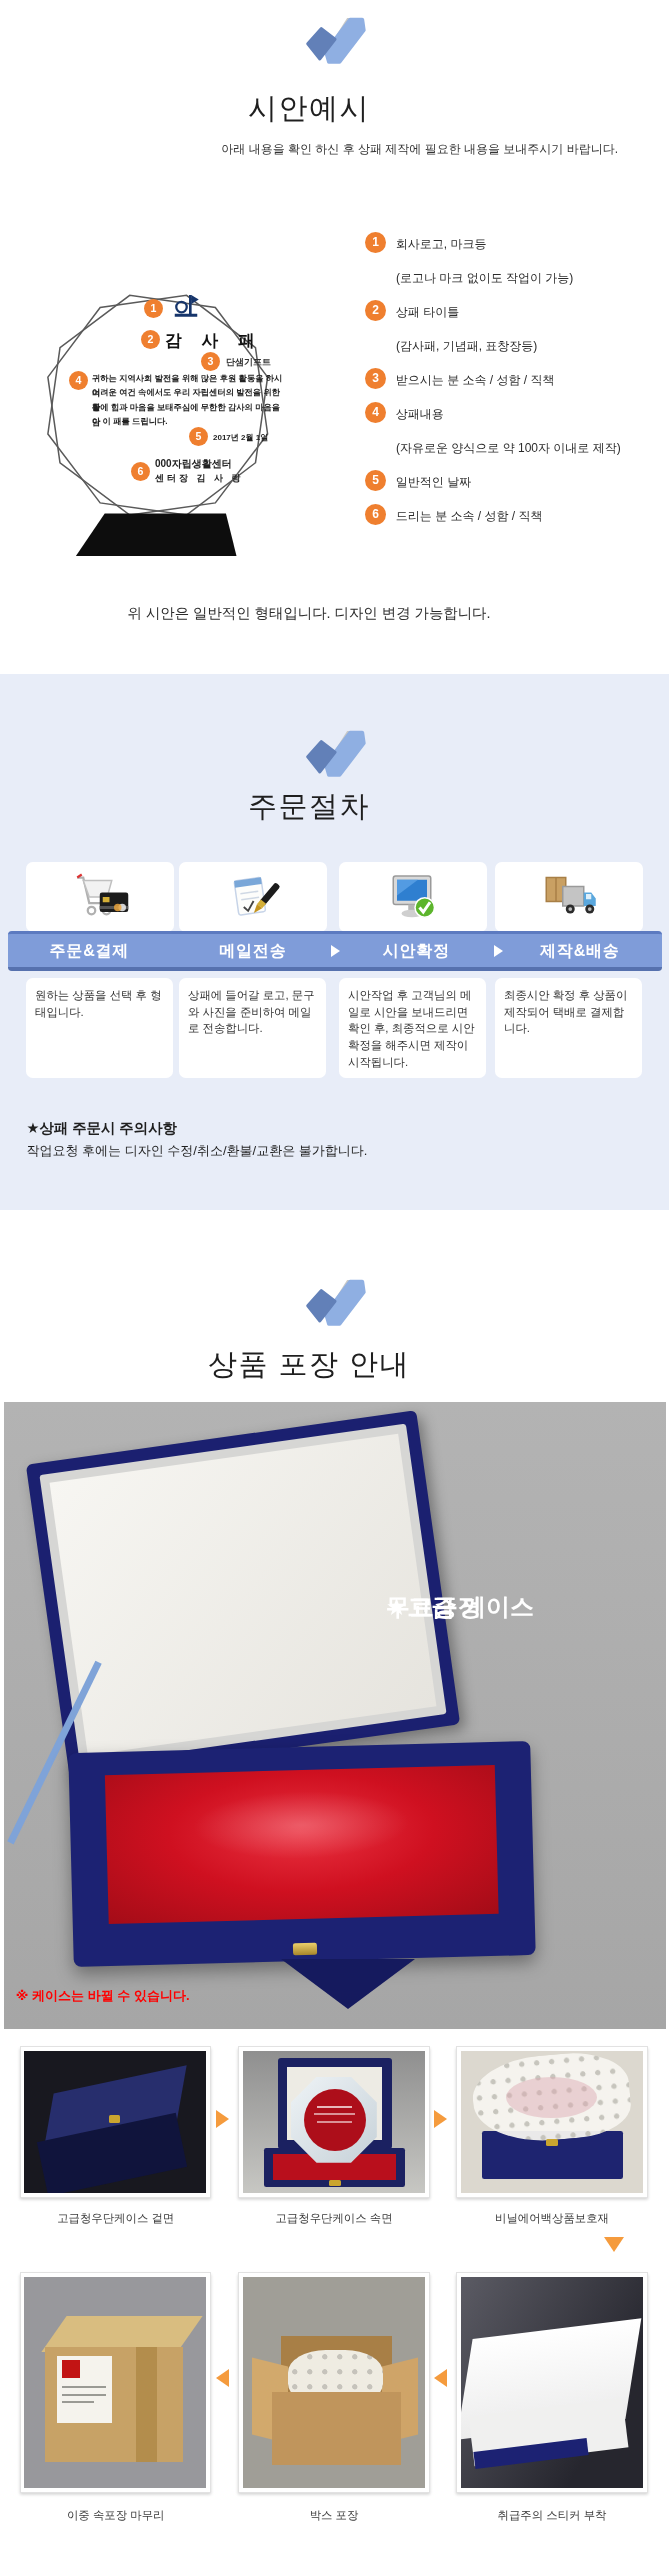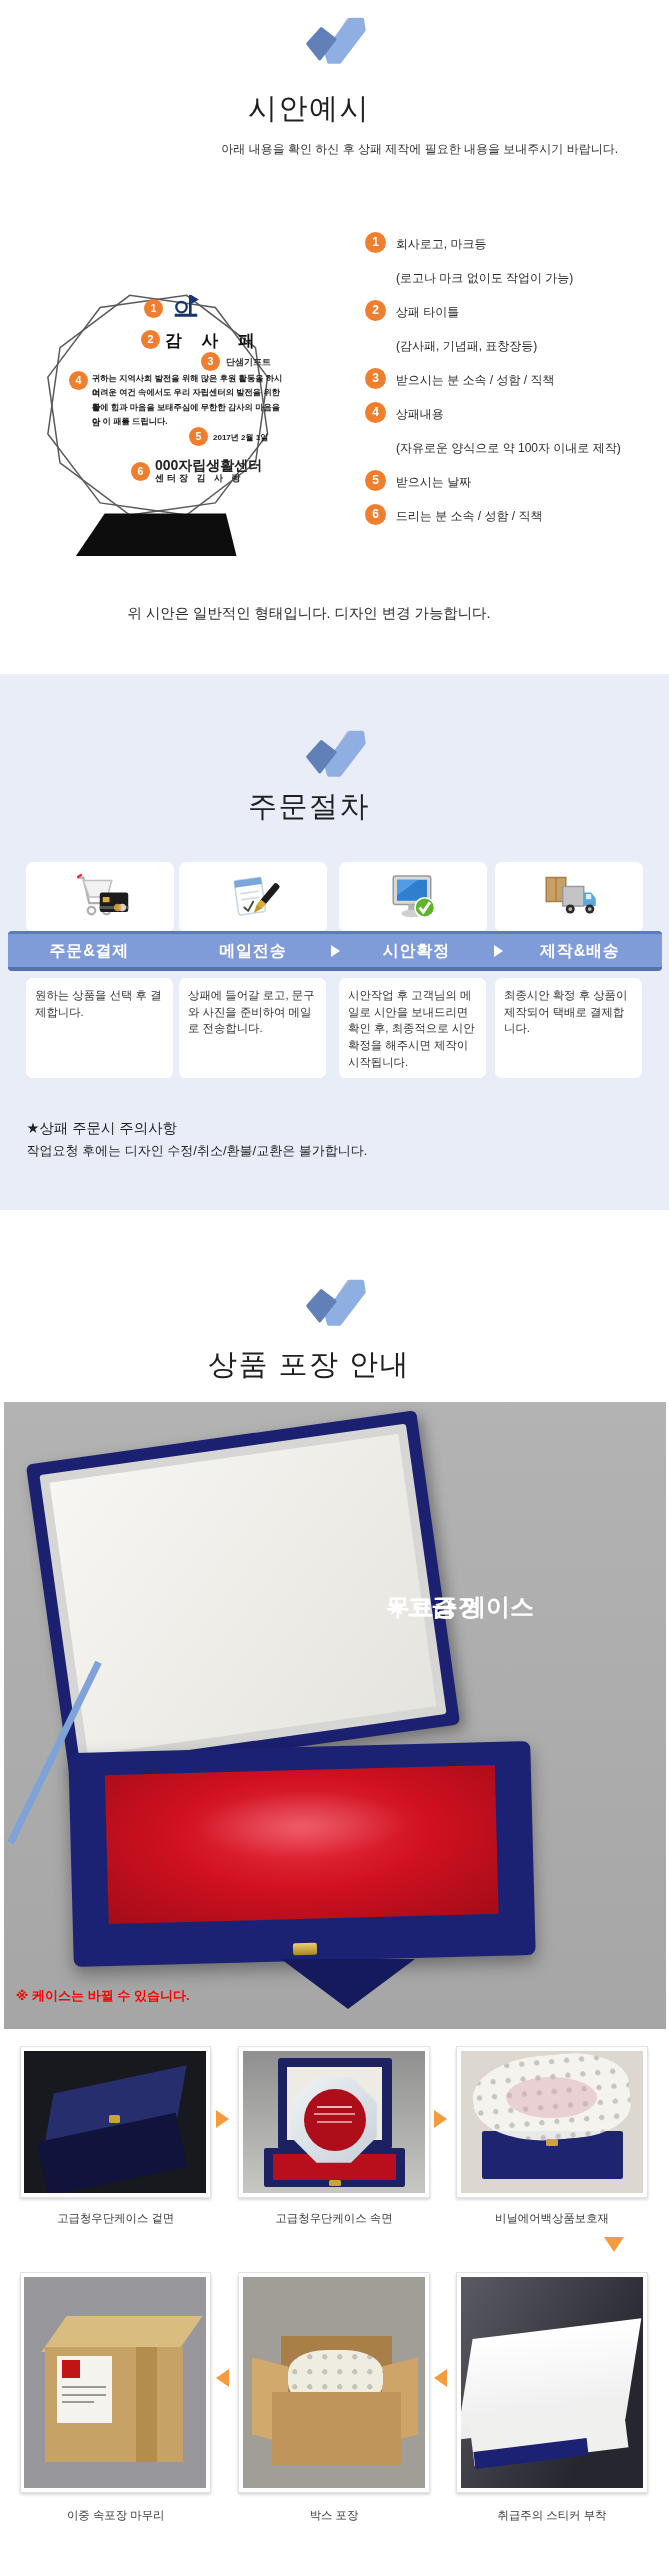--- a/index.html
+++ b/index.html
@@ -14,21 +14,21 @@
   .logo{width:64px;height:50px;}
   
   .plaque{left:44px;top:265px;width:229px;height:297px;}
   .plaque svg{position:absolute;left:0;top:0;}
   .p-badge{position:absolute;width:19px;height:19px;border-radius:50%;background:#ef7f2f;color:#fff;
            font-size:10.6px;font-weight:bold;line-height:19px;text-align:center;}
   .p-title{position:absolute;font-size:16.7px;letter-spacing:7.6px;color:#111;}
   .p-brand{position:absolute;font-size:9px;font-weight:bold;color:#333;}
   .p-body{position:absolute;font-size:8.3px;font-weight:bold;color:#222;line-height:14.8px;width:194px;}
   .p-date{position:absolute;font-size:8px;font-weight:bold;color:#222;}
-  .p-org{position:absolute;font-size:14px;font-weight:bold;color:#222;}
+  .p-org{position:absolute;font-size:10px;font-weight:bold;color:#222;}
   .p-signer{position:absolute;font-size:9px;font-weight:bold;color:#222;letter-spacing:3px;}
   
   .co-list{left:365px;top:227px;width:288px;}
   .co-row{display:flex;align-items:flex-start;min-height:34px;}
   .co-num{flex:0 0 21px;height:21px;margin-top:5.3px;border-radius:50%;background:#ef7f2f;color:#fff;
           font-size:12px;font-weight:bold;line-height:21px;text-align:center;}
   .co-text{margin-left:9.8px;font-size:12px;color:#2b2b2b;line-height:34px;}
   .co-row.subrow{padding-left:31px;}
   .co-text.sub{margin-left:0;width:235px;}
   .note{font-size:14.4px;color:#2b2b2b;}
@@ -140,21 +140,21 @@
     </div>
     <div class="co-row">
       <span class="co-num">4</span>
       <span class="co-text">상패내용</span>
     </div>
     <div class="co-row subrow">
       <span class="co-text sub">(자유로운 양식으로 약 100자 이내로 제작)</span>
     </div>
     <div class="co-row">
       <span class="co-num">5</span>
-      <span class="co-text">받으시는 날짜</span>
+      <span class="co-text">일반적인 날짜</span>
     </div>
     <div class="co-row">
       <span class="co-num">6</span>
       <span class="co-text">드리는 분 소속 / 성함 / 직책</span>
     </div>
   </div>
 
   <div class="abs ctr note" style="top:604px;">위 시안은 일반적인 형태입니다. 디자인 변경 가능합니다.</div>
 
   <div class="abs sec2-bg"></div>
@@ -224,26 +224,26 @@
 
   <div class="abs step-bar">
     <div class="step-cell">주문&amp;결제</div>
     <div class="step-cell">메일전송</div>
     <div class="step-cell">시안확정</div>
     <div class="step-cell">제작&amp;배송</div>
     <div class="bar-arrow" style="left:323px;"></div>
     <div class="bar-arrow" style="left:486px;"></div>
   </div>
 
-  <div class="abs card desc-card" style="left:26px;top:978px;">원하는 상품을 선택 후 결제합니다.</div>
+  <div class="abs card desc-card" style="left:26px;top:978px;">원하는 상품을 선택 후 형태입니다.</div>
   <div class="abs card desc-card" style="left:179px;top:978px;">상패에 들어갈 로고, 문구와 사진을 준비하여 메일로 전송합니다.</div>
   <div class="abs card desc-card" style="left:339px;top:978px;">시안작업 후 고객님의 메일로 시안을 보내드리면 확인 후, 최종적으로 시안확정을 해주시면 제작이 시작됩니다.</div>
   <div class="abs card desc-card" style="left:495px;top:978px;">최종시안 확정 후 상품이 제작되어 택배로 결제합니다.</div>
 
-  <div class="abs caution-t" style="left:26.5px;top:1119px;">★상패 주문시 주의사항</div>
+  <div class="abs caution-t" style="left:26.5px;top:1119px;font-weight:bold;">★상패 주문시 주의사항</div>
   <div class="abs caution-b" style="left:26.5px;top:1142px;">작업요청 후에는 디자인 수정/취소/환불/교환은 불가합니다.</div>
 
   <div class="abs" style="left:303px;top:1277px;">
     <svg class="logo" viewBox="0 0 84 66">
       <polygon points="44,26 58,4 68,4 50,36" fill="#c9c9c7"></polygon>
       <polygon points="30,48 62,6 78,6 80,20 48,62 34,62" fill="#8fafe2" stroke="#8fafe2" stroke-width="5" stroke-linejoin="round"></polygon>
       <polygon points="6,38 24,18 42,32 22,58" fill="#6280b8" stroke="#6280b8" stroke-width="4" stroke-linejoin="round"></polygon>
     </svg>
   </div>
   <div class="abs ctr sec-title" style="top:1345px;">상품 포장 안내</div>

